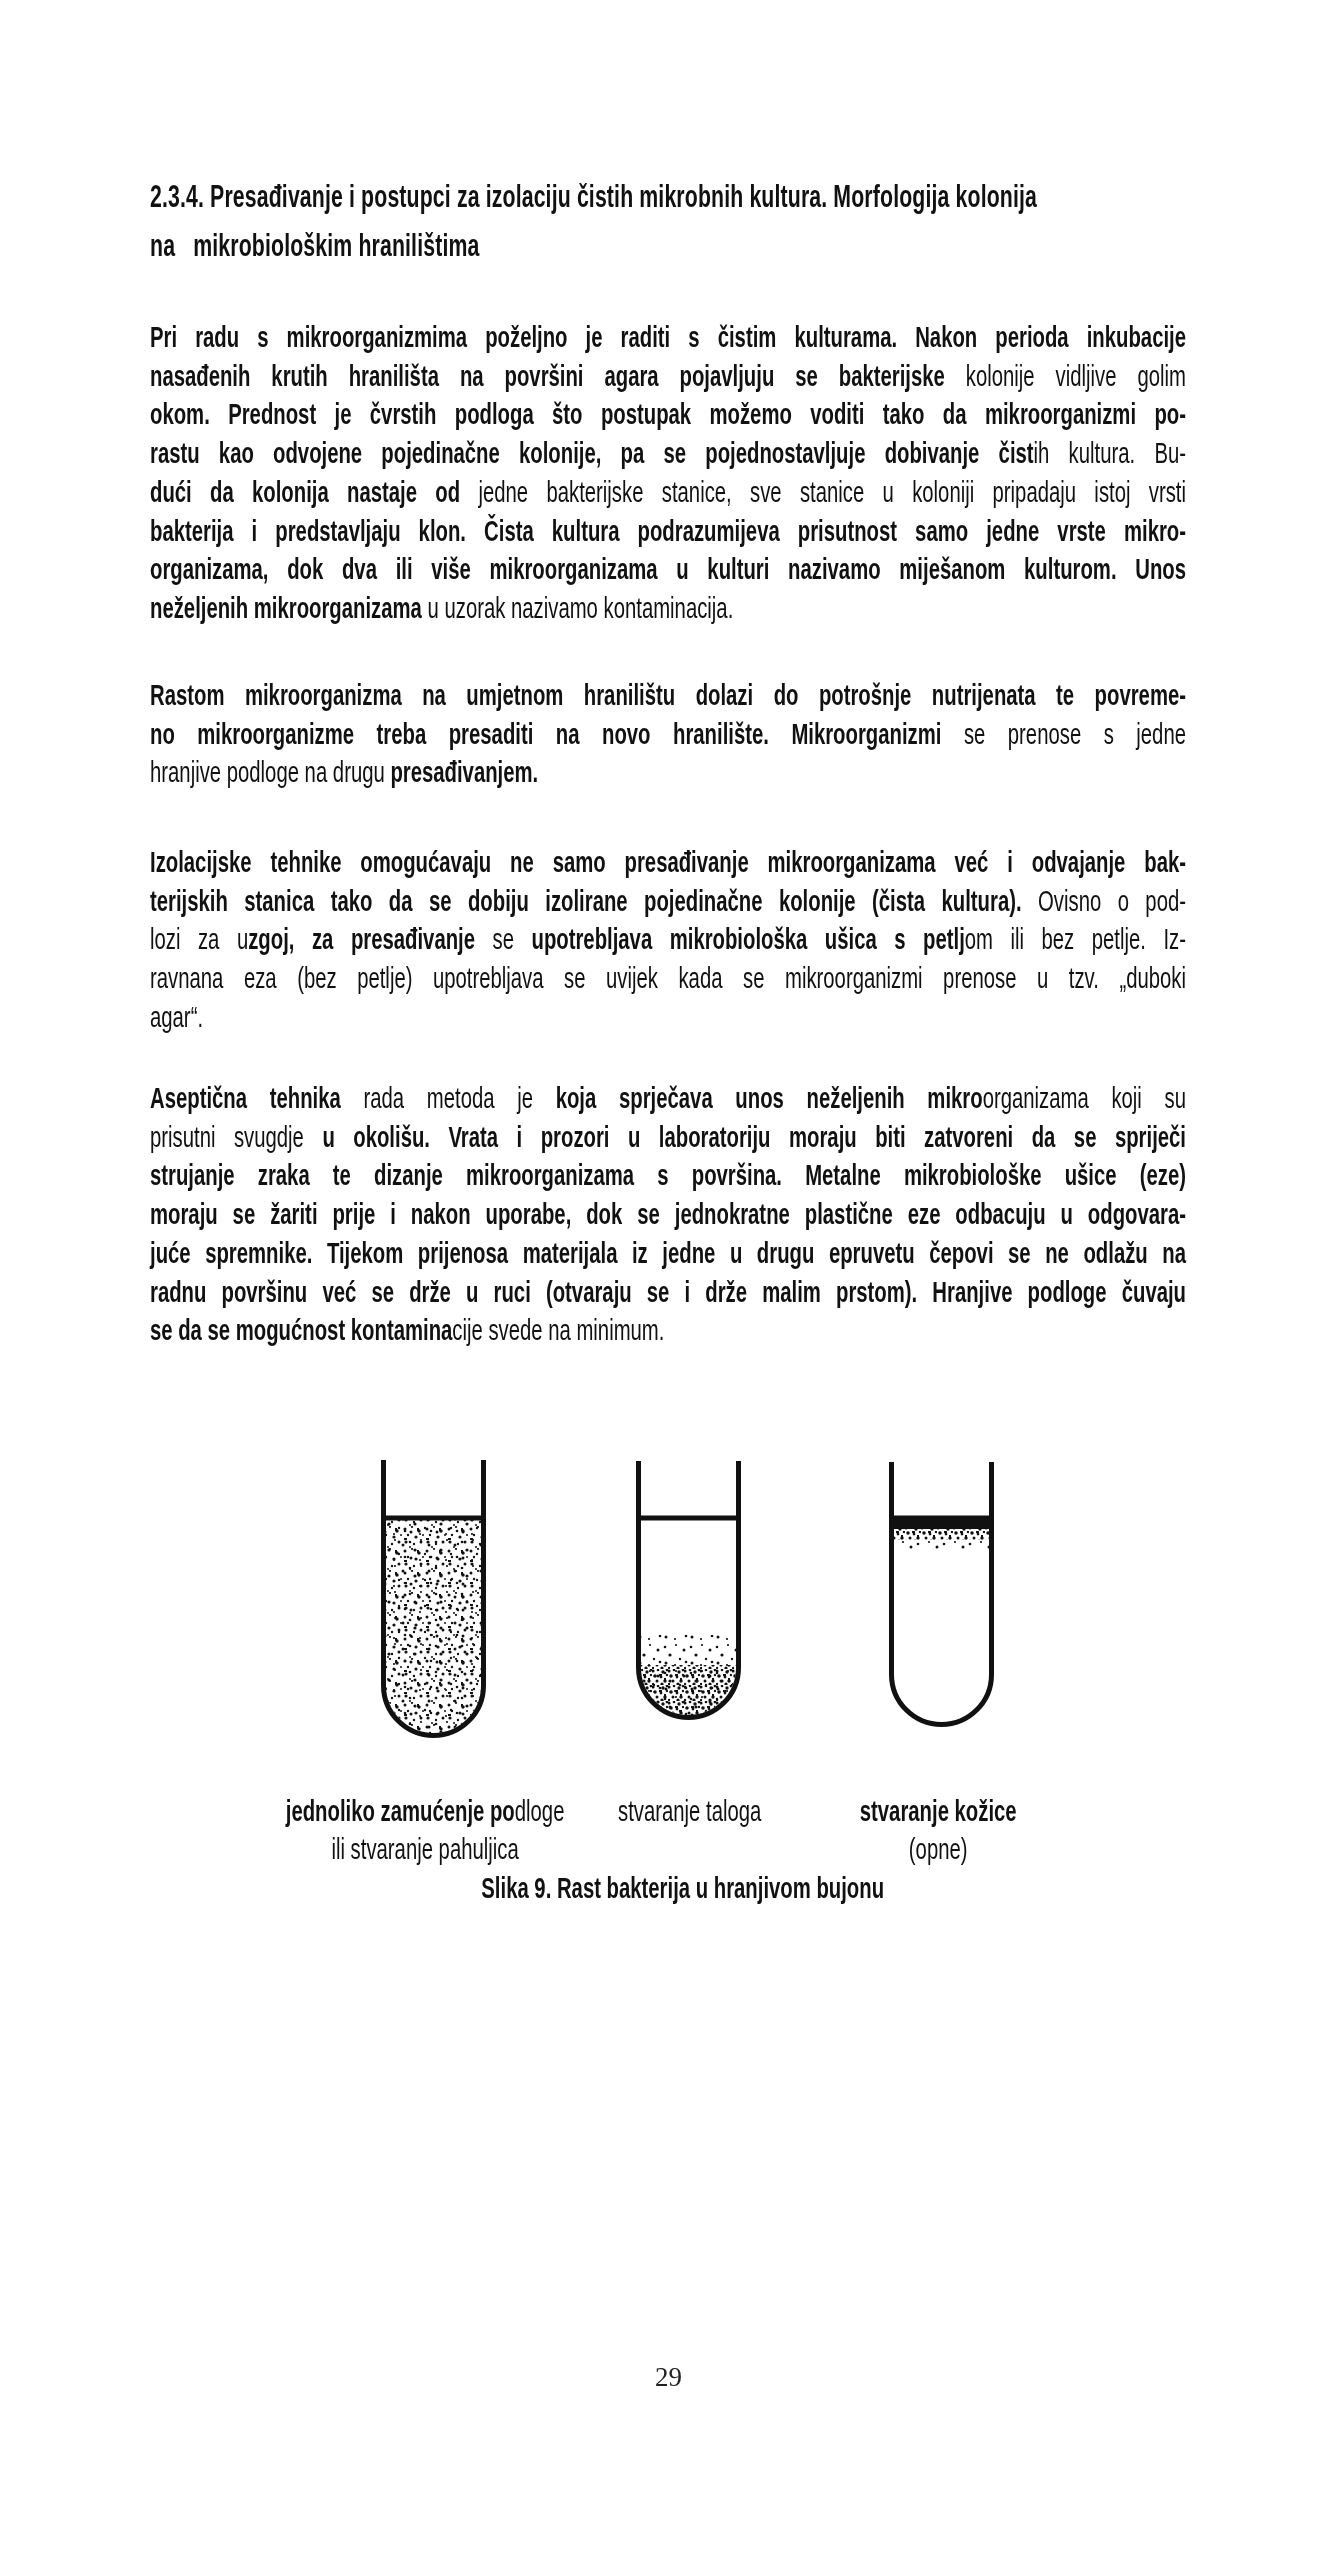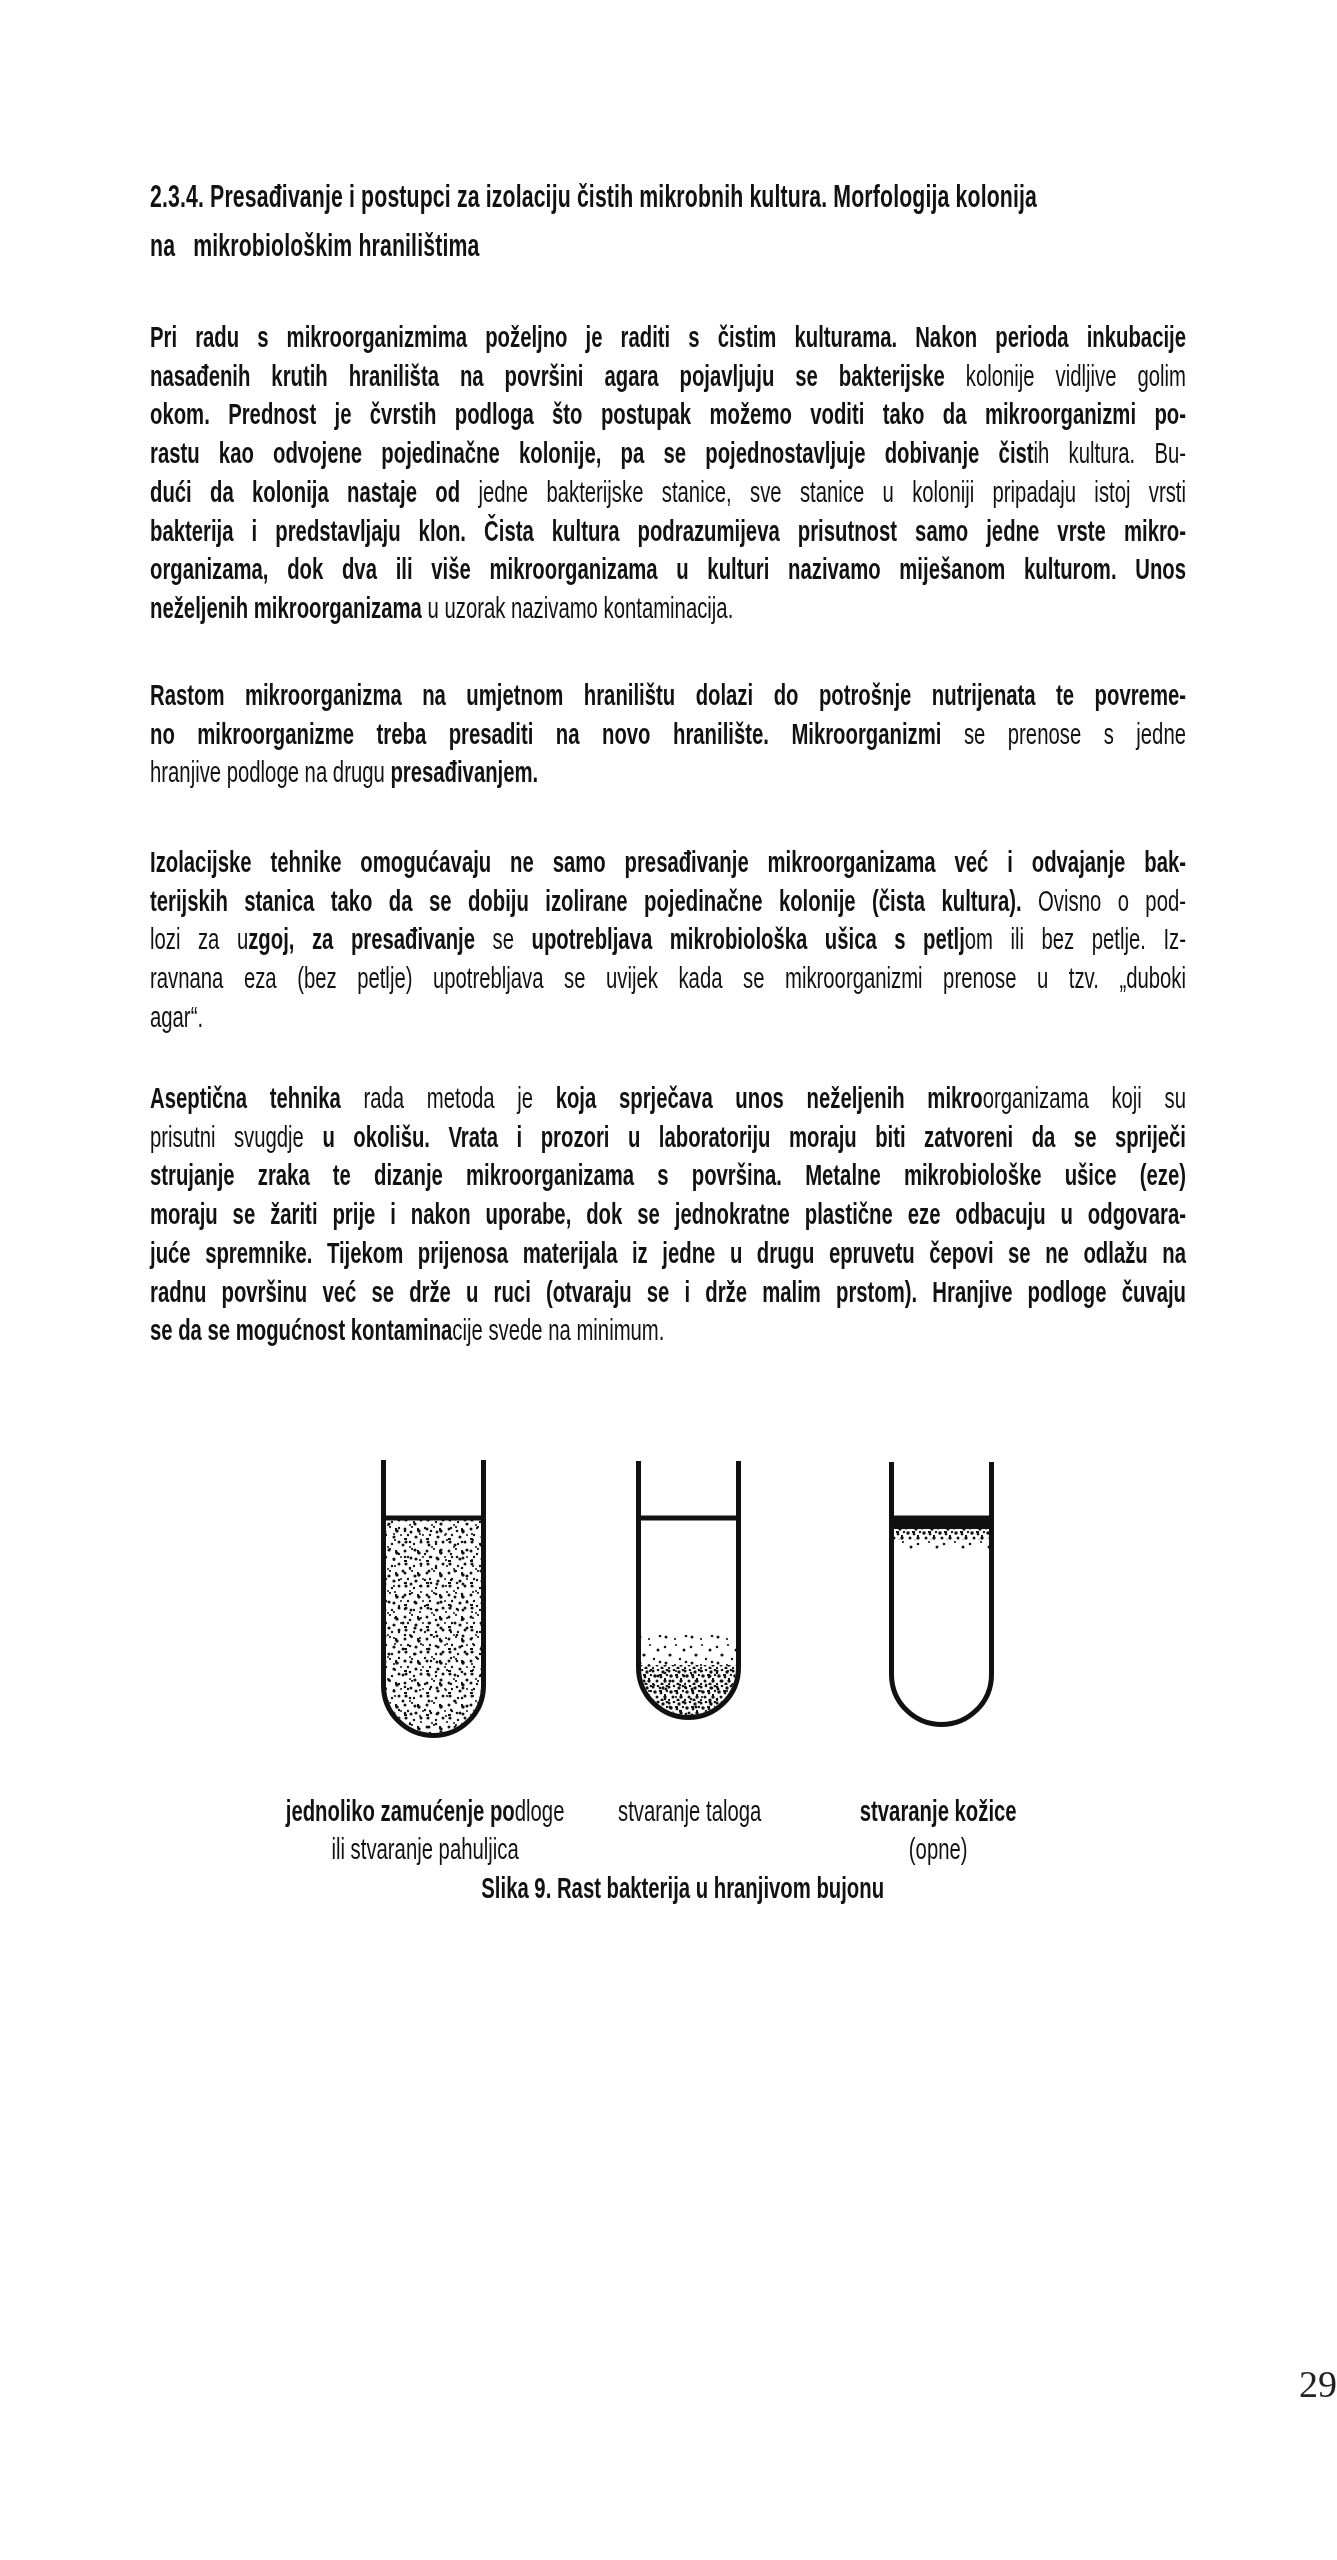--- a/index.html
+++ b/index.html
@@ -28,22 +28,22 @@
   .caption .line, .caption .line.nj{text-align:center;text-align-last:center;}
   .cap1{left:143px;top:1792px;width:500px;}
   .cap2{left:571px;top:1792px;width:400px;}
   .cap3{left:926px;top:1792px;width:400px;}
   .slika{left:311px;top:1869px;width:900px;}
   .figure svg{position:absolute;}
   .tube1{left:381px;top:1460px;}
   .tube2{left:636px;top:1461px;}
   .tube3{left:889px;top:1462px;}
   .pagenum{
-    position:absolute;left:0;top:2362px;width:1337px;text-align:right;
-    font-family:"Liberation Serif",serif;font-size:38px;color:#222;
+    position:absolute;left:0;top:2362px;width:1337px;text-align:center;
+    font-family:"Liberation Serif",serif;font-size:27px;color:#222;
   }
 </style>
 </head>
 <body>
 
 <svg width="0" height="0" style="position:absolute" aria-hidden="true">
   <defs>
     <pattern id="stipMed" width="22" height="22" patternUnits="userSpaceOnUse">
       <g fill="#111">
         <circle cx="2" cy="3" r="1.5"></circle>

